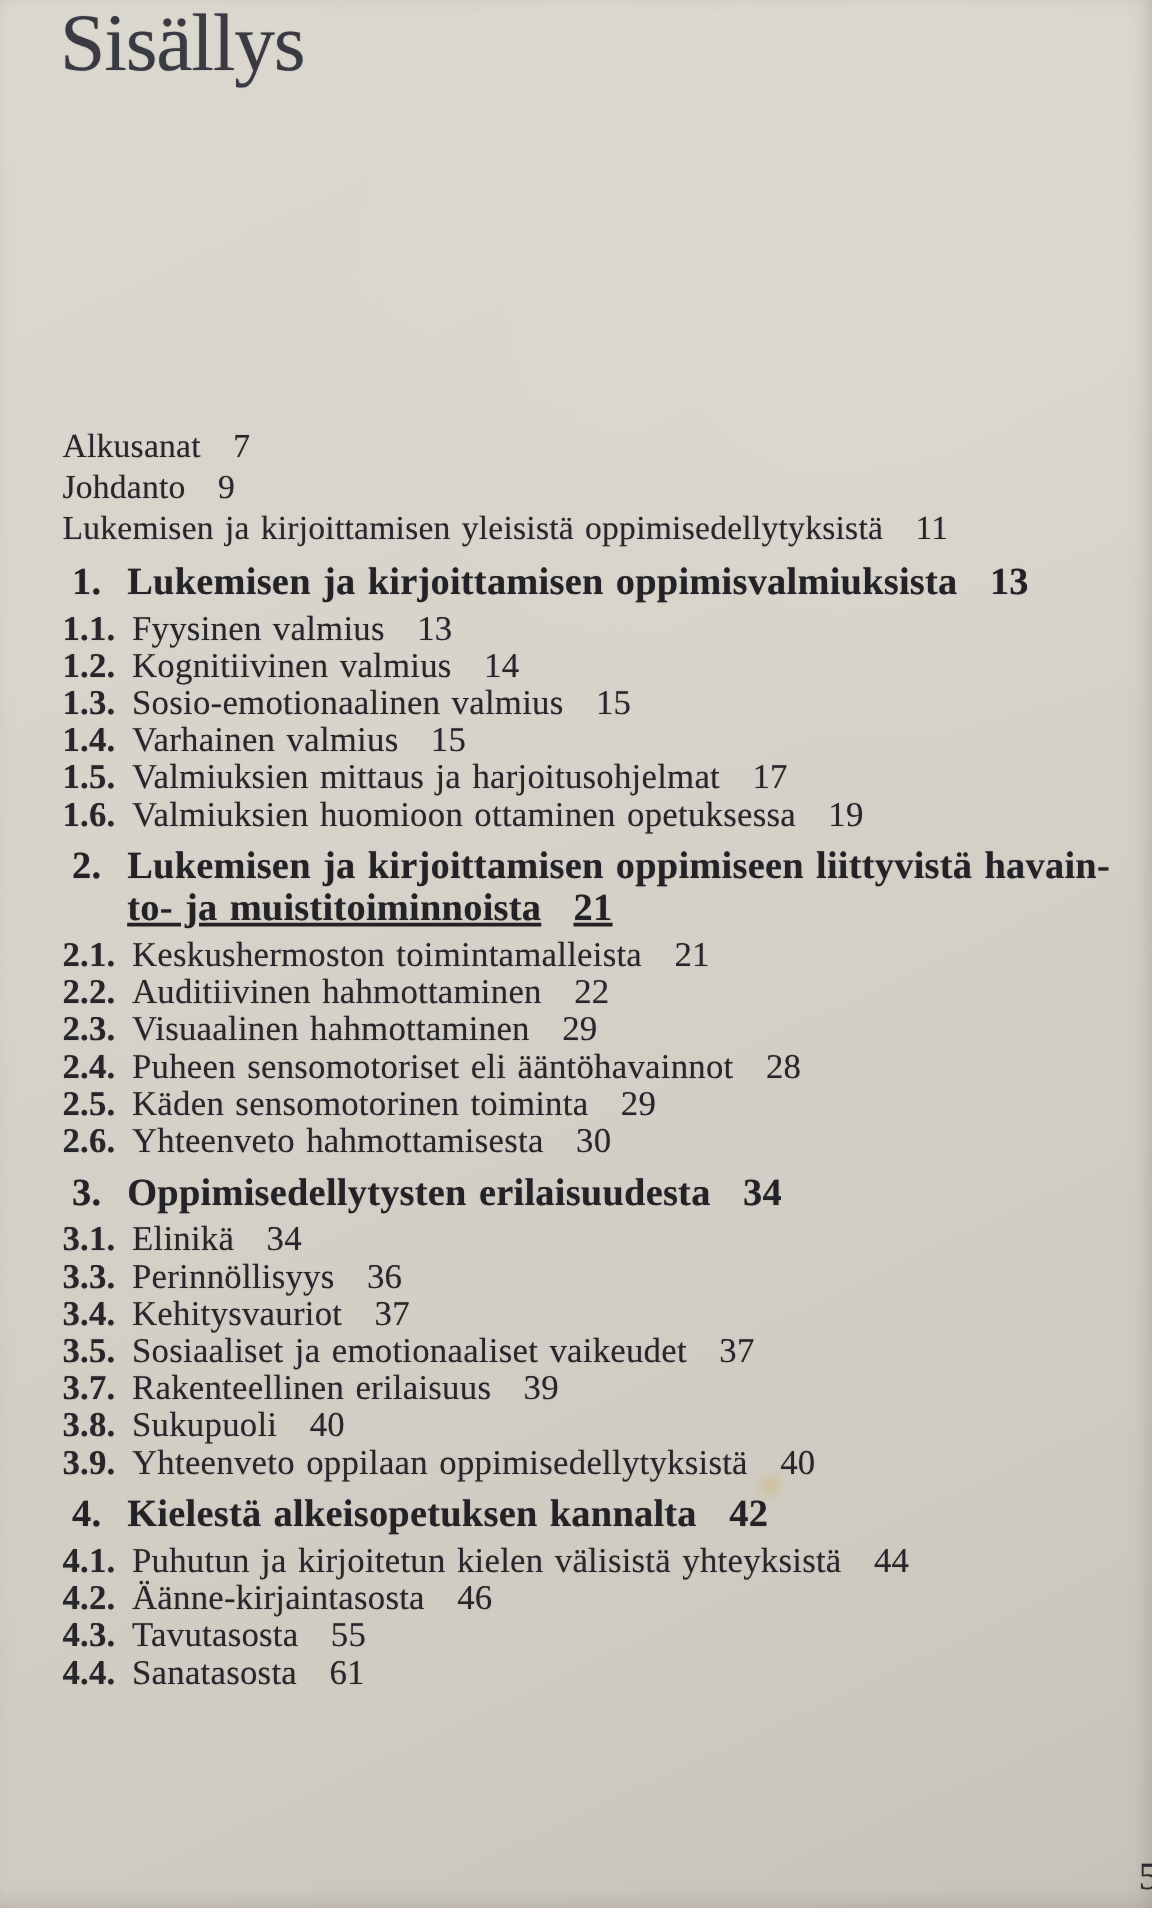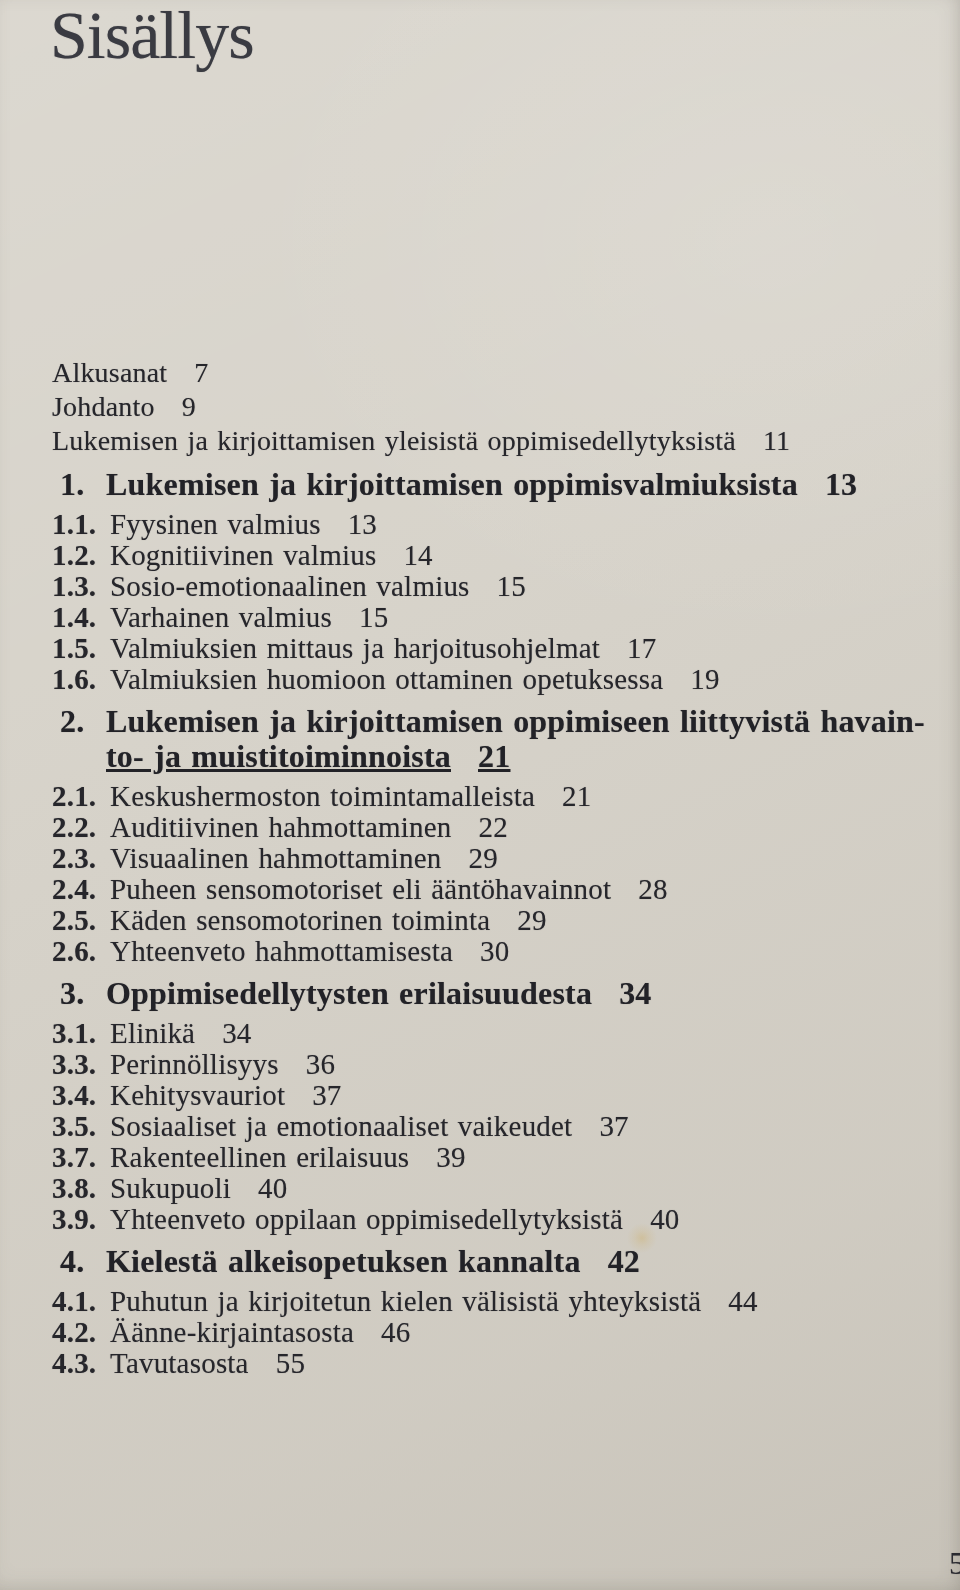--- a/index.html
+++ b/index.html
@@ -173,16 +173,19 @@
       </div>
       <div class="row sub">
         <div class="line"><span class="num">4.1.</span><span class="label">Puhutun ja kirjoitetun kielen välisistä yhteyksistä</span><span class="page-ref">44</span></div>
       </div>
       <div class="row sub">
         <div class="line"><span class="num">4.2.</span><span class="label">Äänne-kirjaintasosta</span><span class="page-ref">46</span></div>
       </div>
       <div class="row sub">
         <div class="line"><span class="num">4.3.</span><span class="label">Tavutasosta</span><span class="page-ref">55</span></div>
       </div>
+      <div class="row sub">
+        <div class="line"><span class="num">4.4.</span><span class="label">Sanatasosta</span><span class="page-ref">61</span></div>
+      </div>
     </div>
 
   <div class="corner-page-number">5</div>
 </div>
 
 </body></html>

